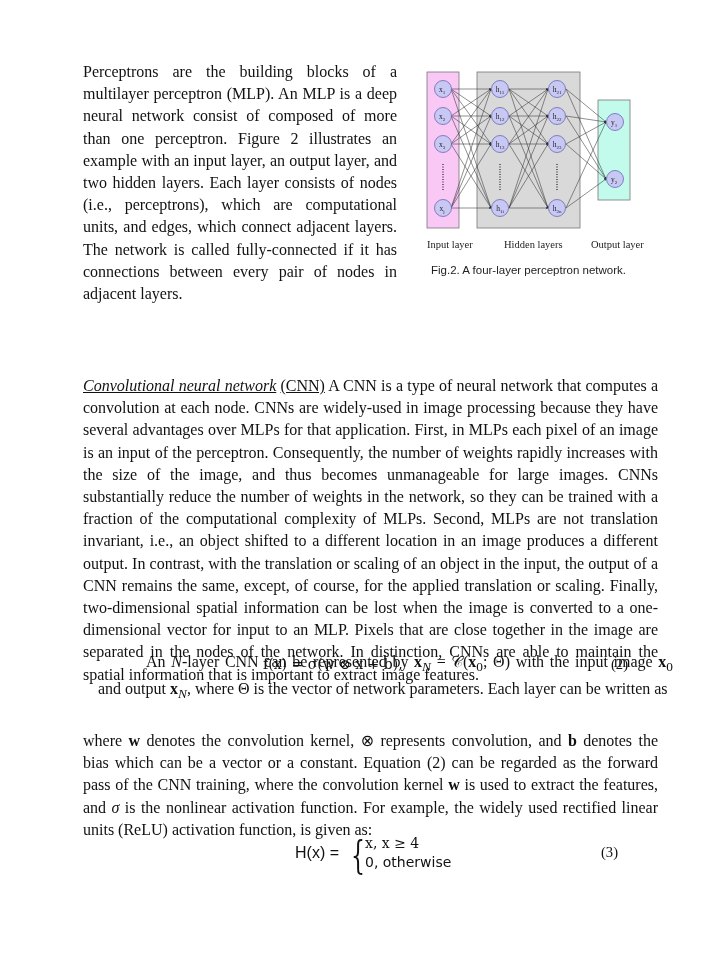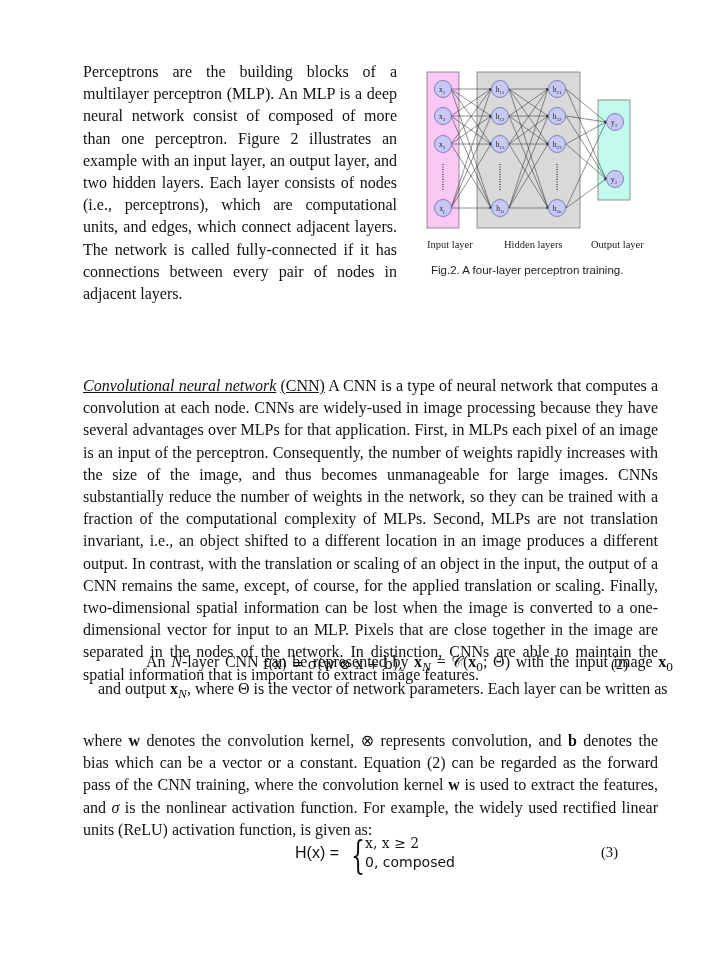--- a/index.html
+++ b/index.html
@@ -122,32 +122,32 @@
     <text x="137" y="51">h<tspan font-size="5" dy="2">22</tspan></text>
     <text x="137" y="79">h<tspan font-size="5" dy="2">23</tspan></text>
     <text x="137" y="143">h<tspan font-size="5" dy="2">2n</tspan></text>
     <text x="194" y="57">y<tspan font-size="5" dy="2">1</tspan></text>
     <text x="194" y="114">y<tspan font-size="5" dy="2">2</tspan></text>
   </g>
   <text class="layer-label" x="7" y="180">Input layer</text>
   <text class="layer-label" x="84" y="180">Hidden layers</text>
   <text class="layer-label" x="171" y="180">Output layer</text>
 </svg>
-<div id="fig-caption">Fig.2. A four-layer perceptron training.</div>
+<div id="fig-caption">Fig.2. A four-layer perceptron network.</div>
 
 <div class="para last-left" id="cnn"><span class="it u">Convolutional neural network</span> <span class="u">(CNN)</span><span> A CNN is a type of neural network that computes a convolution at each node. CNNs are widely-used in image processing because they have several advantages over MLPs for that application. First, in MLPs each pixel of an image is an input of the perceptron. Consequently, the number of weights rapidly increases with the size of the image, and thus becomes unmanageable for large images. CNNs substantially reduce the number of weights in the network, so they can be trained with a fraction of the computational complexity of MLPs. Second, MLPs are not translation invariant, i.e., an object shifted to a different location in an image produces a different output. In contrast, with the translation or scaling of an object in the input, the output of a CNN remains the same, except, of course, for the applied translation or scaling.  Finally, two-dimensional spatial information can be lost when the image is converted to a one-dimensional vector for input to an MLP. Pixels that are close together in the image are separated in the nodes of the network. In distinction, CNNs are able to maintain the spatial information that is important to extract image features.</span></div>
 
 <div class="para" id="nlayer"><span class="indent"></span><span>An </span><span class="it">N</span><span>-layer CNN can be represented by </span><span class="b">x</span><sub class="it">N</sub><span> = 𝒞(</span><span class="b">x</span><sub>0</sub><span>; Θ)</span><span> with the input image </span><span class="b">x</span><sub>0</sub><span> and output </span><span class="b">x</span><sub class="it">N</sub><span>, where Θ is the vector of network parameters. Each layer can be written as</span></div>
 
 <div class="eq-line" id="eq2">
   <span class="formula">f(x) = σ(w ⊗ x + b),</span>
   <span class="num">(2)</span>
 </div>
 
 <div class="para last-left" id="where"><span>where  </span><span class="b">w</span><span>  denotes the convolution kernel, ⊗ represents convolution, and </span><span class="b">b</span><span> denotes the bias which can be a vector or a constant. Equation (2) can be regarded as the forward pass of the CNN training, where the convolution kernel </span><span class="b">w</span><span> is used to extract the features, and </span><span class="it">σ</span><span> is the nonlinear activation function. For example, the widely used rectified linear units (ReLU) activation function, is given as:</span></div>
 
 <div class="eq-line" id="eq3">
   <span class="lhs">H(x) =</span>
   <span class="brace">{</span>
-  <span class="case1">x,  x ≥ 2</span>
-  <span class="case2">0,  composed</span>
+  <span class="case1">x,  x ≥ 4</span>
+  <span class="case2">0,  otherwise</span>
   <span class="num">(3)</span>
 </div>
 
 </body></html>

